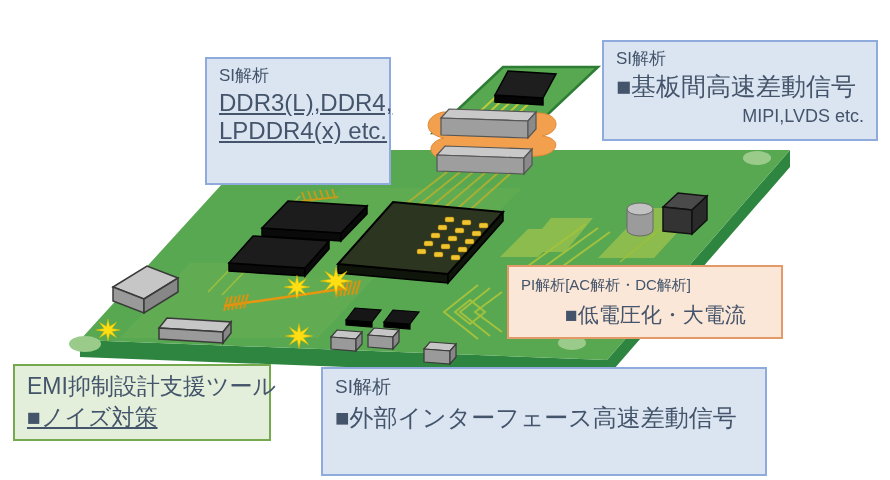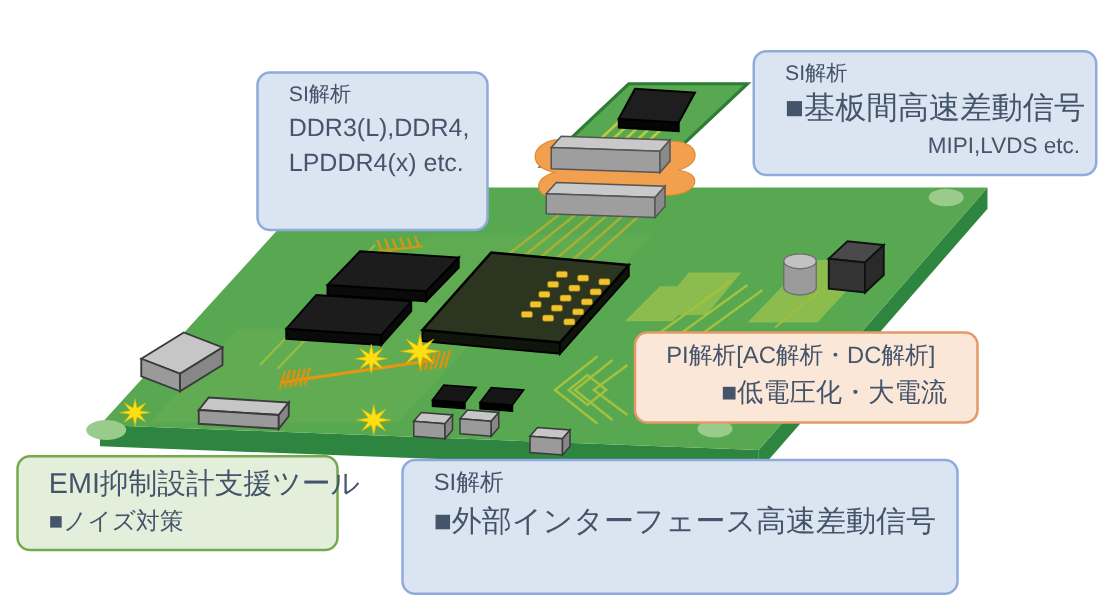--- a/index.html
+++ b/index.html
@@ -2,40 +2,40 @@
 <html><head>
 <meta charset="utf-8">
 <style>
   html,body{margin:0;padding:0;background:#ffffff;}
   #stage{
     position:relative;width:890px;height:480px;background:#ffffff;overflow:hidden;
     font-family:"Liberation Sans",sans-serif;
   }
   #pcb-svg{position:absolute;left:0;top:0;}
   .callout{
-    position:absolute;box-sizing:border-box;border-radius:11px;
-    color:#44546a;padding:4px 12px 4px 24px;z-index:5;
+    position:absolute;box-sizing:border-box;border-radius:0;
+    color:#44546a;padding:4px 12px 4px 12px;z-index:5;
   }
   .callout.blue{background:#dbe5f2;border:2px solid #8faadc;}
   .callout.orange{background:#fbe7d8;border:2px solid #e39a68;}
   .callout.green{background:#e3efdb;border:2px solid #74a94e;}
   .c-title{white-space:nowrap;}
   .c-bullet{white-space:nowrap;}
   .c-detail{white-space:nowrap;}
   
   #co-ddr .c-title{font-size:17px;line-height:26px;}
   #co-ddr .c-bullet{font-size:20px;line-height:30px;}
-  #co-ddr .c-detail{font-size:20px;line-height:28px;}
+  #co-ddr .c-detail{font-size:24px;line-height:28px;text-decoration:underline;}
   #co-b2b .c-title{font-size:17px;line-height:25px;}
   #co-b2b .c-bullet{font-size:25px;line-height:31px;}
   #co-b2b .c-detail{font-size:18px;line-height:29px;padding-left:4px;text-align:right;}
-  #co-pi .c-title{font-size:19px;line-height:28px;}
+  #co-pi .c-title{font-size:15px;line-height:28px;}
   #co-pi .c-bullet{font-size:21px;line-height:31px;margin-left:44px;}
   #co-emi .c-title{font-size:23px;line-height:32px;}
-  #co-emi .c-bullet{font-size:19px;line-height:31px;}
+  #co-emi .c-bullet{font-size:23px;line-height:31px;text-decoration:underline;}
   #co-ext .c-title{font-size:19px;line-height:27px;}
   #co-ext .c-bullet{font-size:24px;line-height:35px;}
   #co-ext .c-detail{font-size:20px;line-height:31px;padding-left:6px;}
 </style>
 </head>
 <body>
 
 <div id="stage">
 
   <svg id="pcb-svg" width="890" height="480" viewBox="0 0 890 480">

